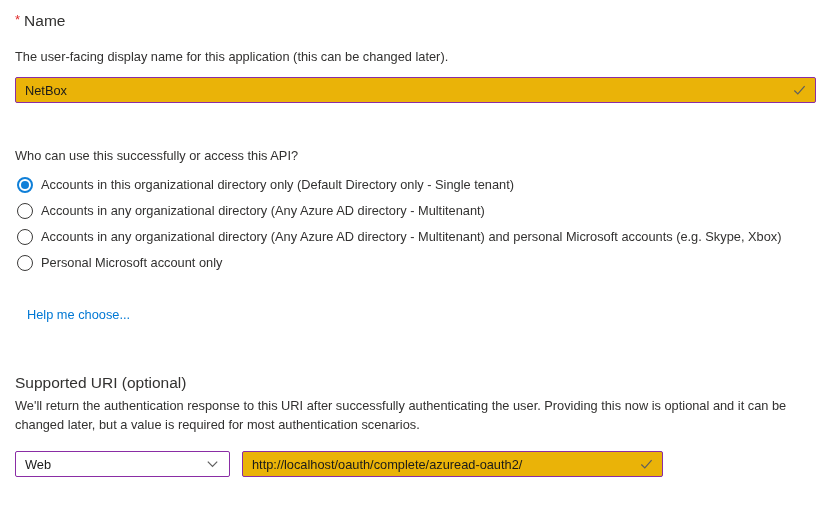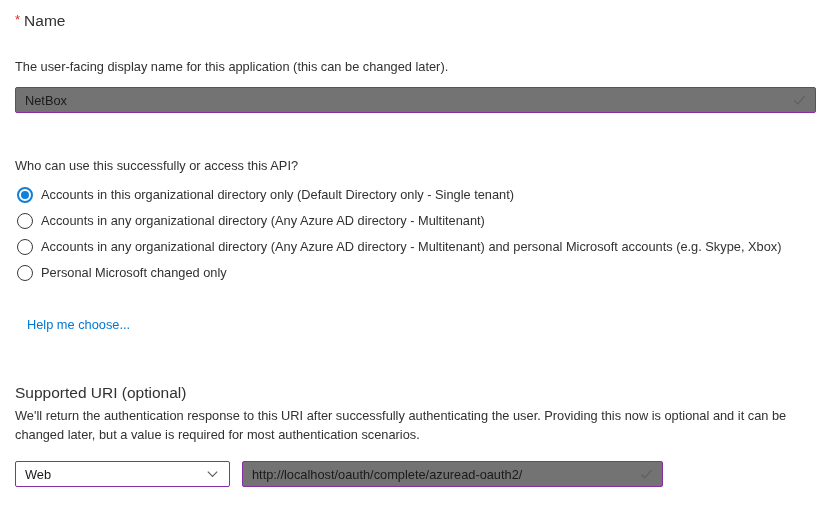--- a/index.html
+++ b/index.html
@@ -22,34 +22,34 @@
     color: #e02b2b;
     font-size: 13px;
     margin-right: 4px;
     vertical-align: 2px;
   }
   .desc {
     font-size: 12.8px;
     color: #323130;
     line-height: 19px;
   }
-  #name-desc { margin-top: 26px; }
+  #name-desc { margin-top: 16px; }
 
   
   .input-wrap { position: relative; display: inline-block; }
   .text-input {
     height: 26px;
     border: 1px solid #8a2da5;
     border-radius: 2px;
     font-family: "Liberation Sans", "DejaVu Sans", sans-serif;
     font-size: 12.8px;
     color: #1a1a1a;
     padding: 0 28px 0 9px;
     outline: none;
-    background: #737373;
+    background: #eab308;
   }
   #name-input-wrap { margin-top: 11px; }
   #name-input { width: 801px; }
 
   .trail-icon {
     position: absolute;
     right: 9px; top: 50%;
     transform: translateY(-50%);
     width: 15px; height: 15px;
     pointer-events: none;
@@ -169,21 +169,21 @@
     <span class="radio-label">Accounts in any organizational directory (Any Azure AD directory - Multitenant)</span>
   </div>
 
   <div class="radio-row">
     <span class="radio-circle"></span>
     <span class="radio-label">Accounts in any organizational directory (Any Azure AD directory - Multitenant) and personal Microsoft accounts (e.g. Skype, Xbox)</span>
   </div>
 
   <div class="radio-row">
     <span class="radio-circle"></span>
-    <span class="radio-label">Personal Microsoft changed only</span>
+    <span class="radio-label">Personal Microsoft account only</span>
   </div>
 </div>
 
     <a class="link" href="#">Help me choose...</a>
   </section>
 
   <section id="redirect-section">
     <h2 class="section-title">Supported URI (optional)</h2>
 
     <p class="desc" id="redirect-desc">We'll return the authentication response to this URI after successfully authenticating the user. Providing this now is optional and it can be changed later, but a value is required for most authentication scenarios.</p>

